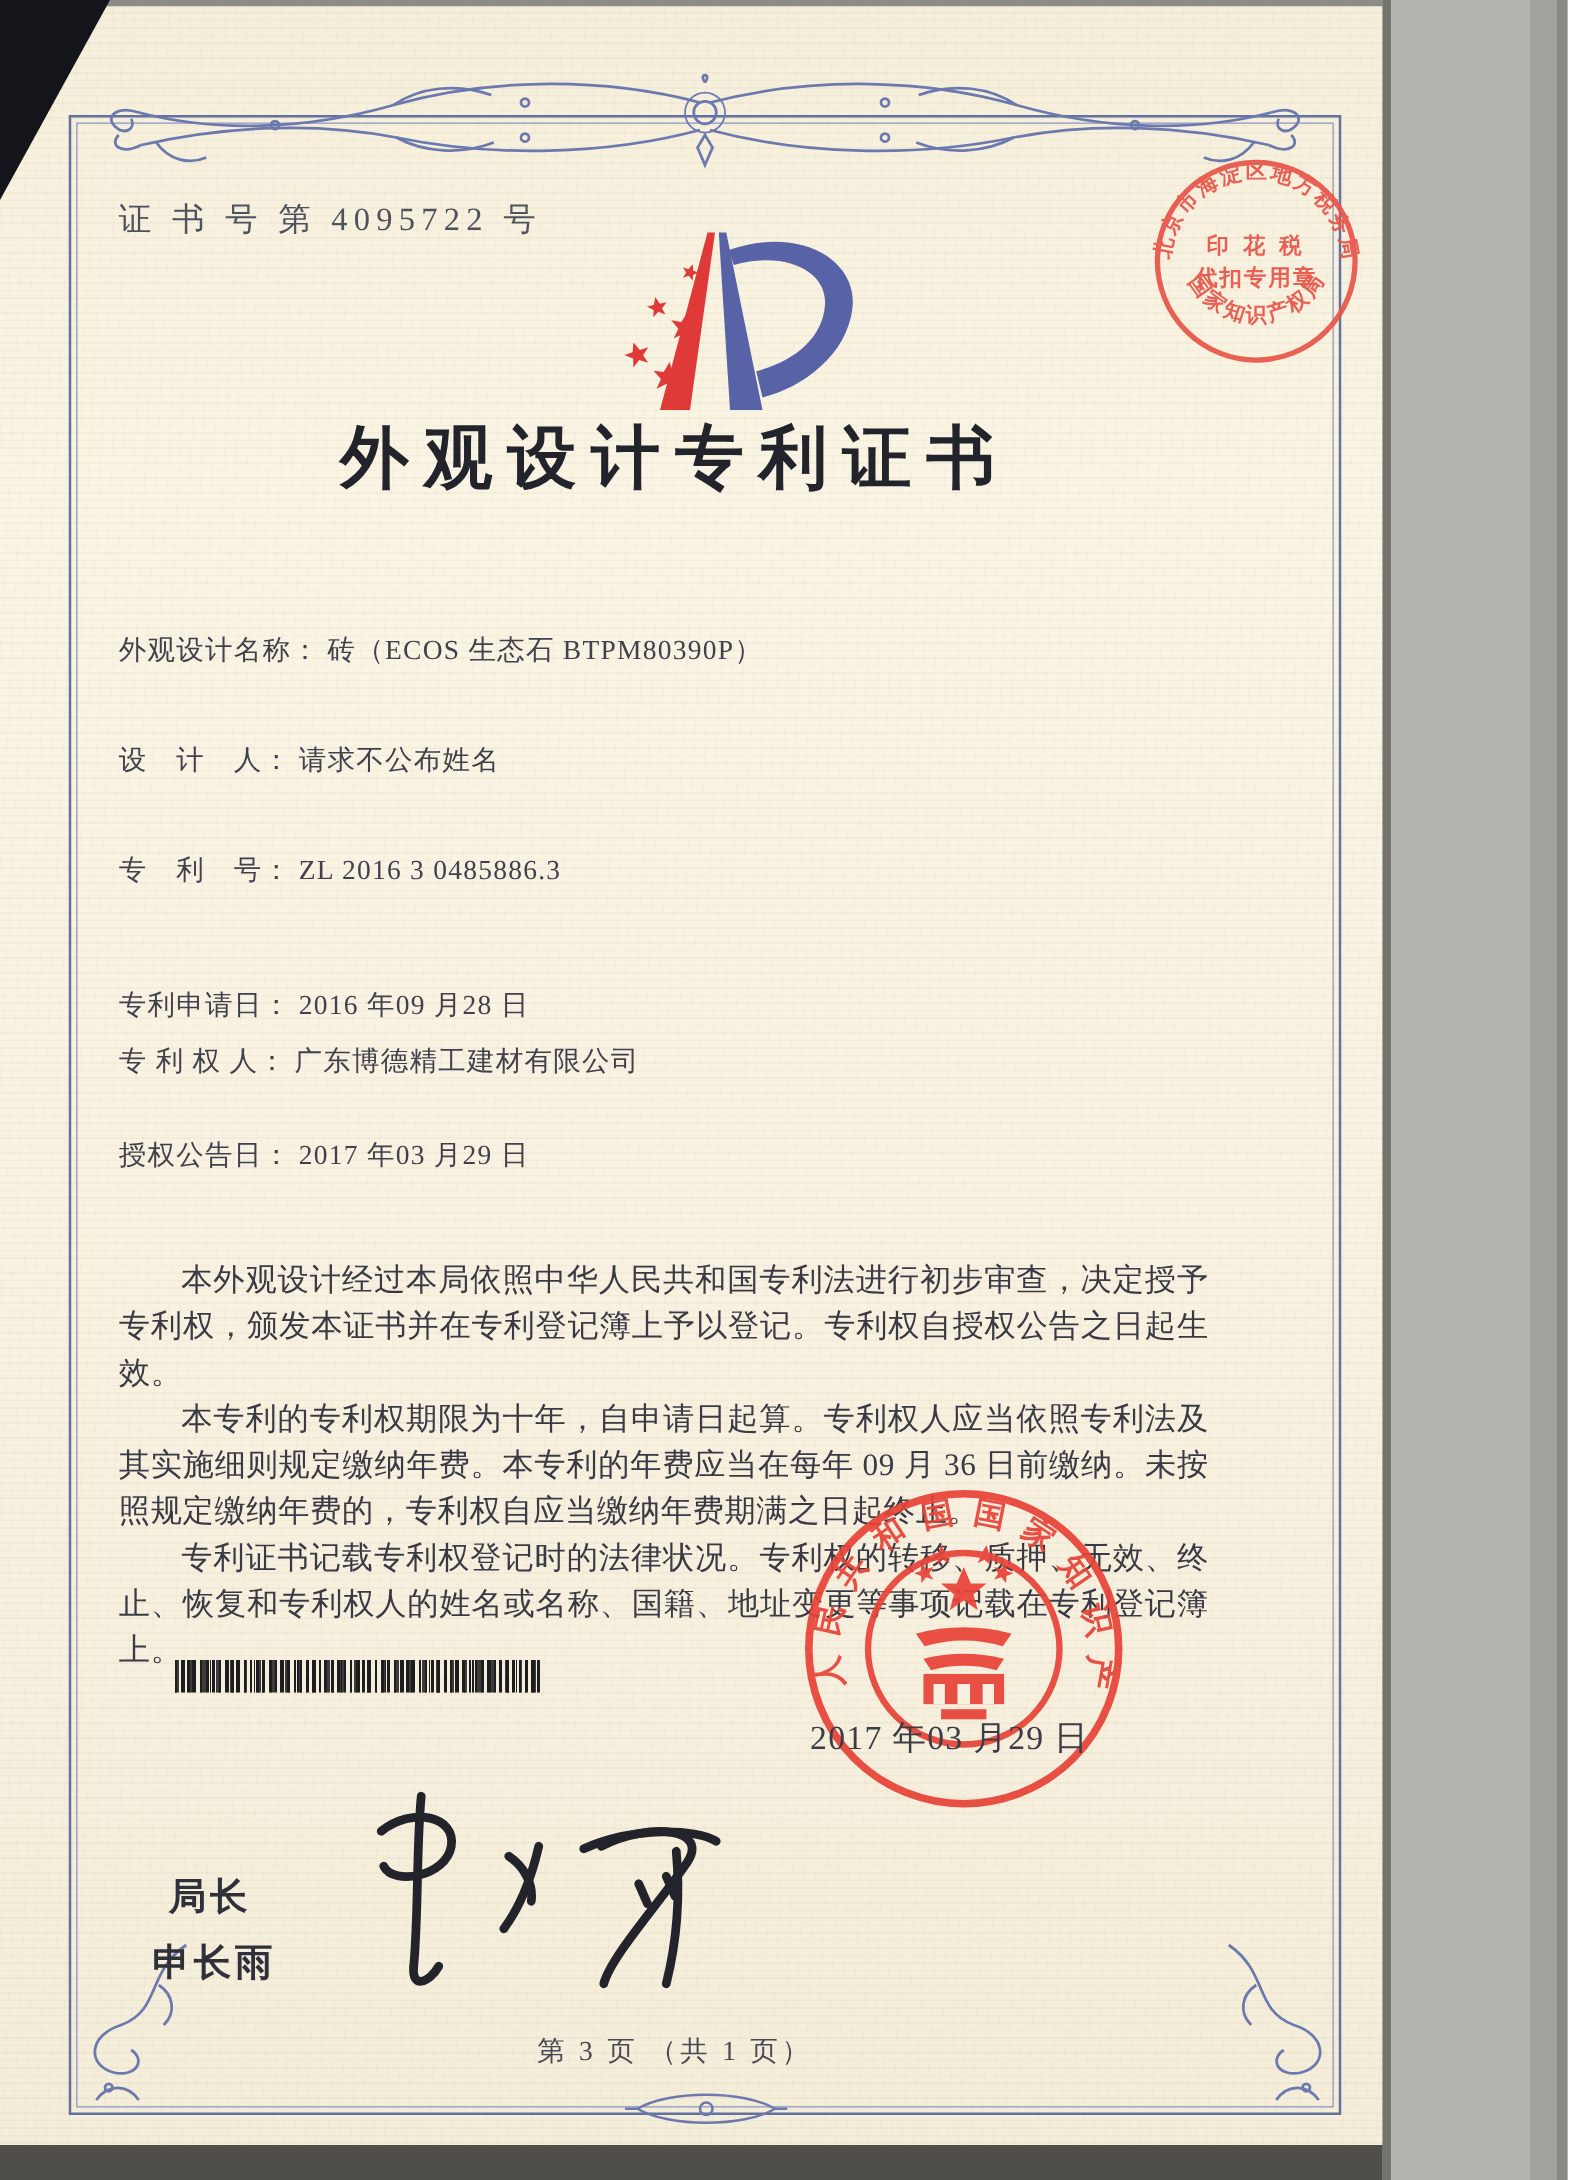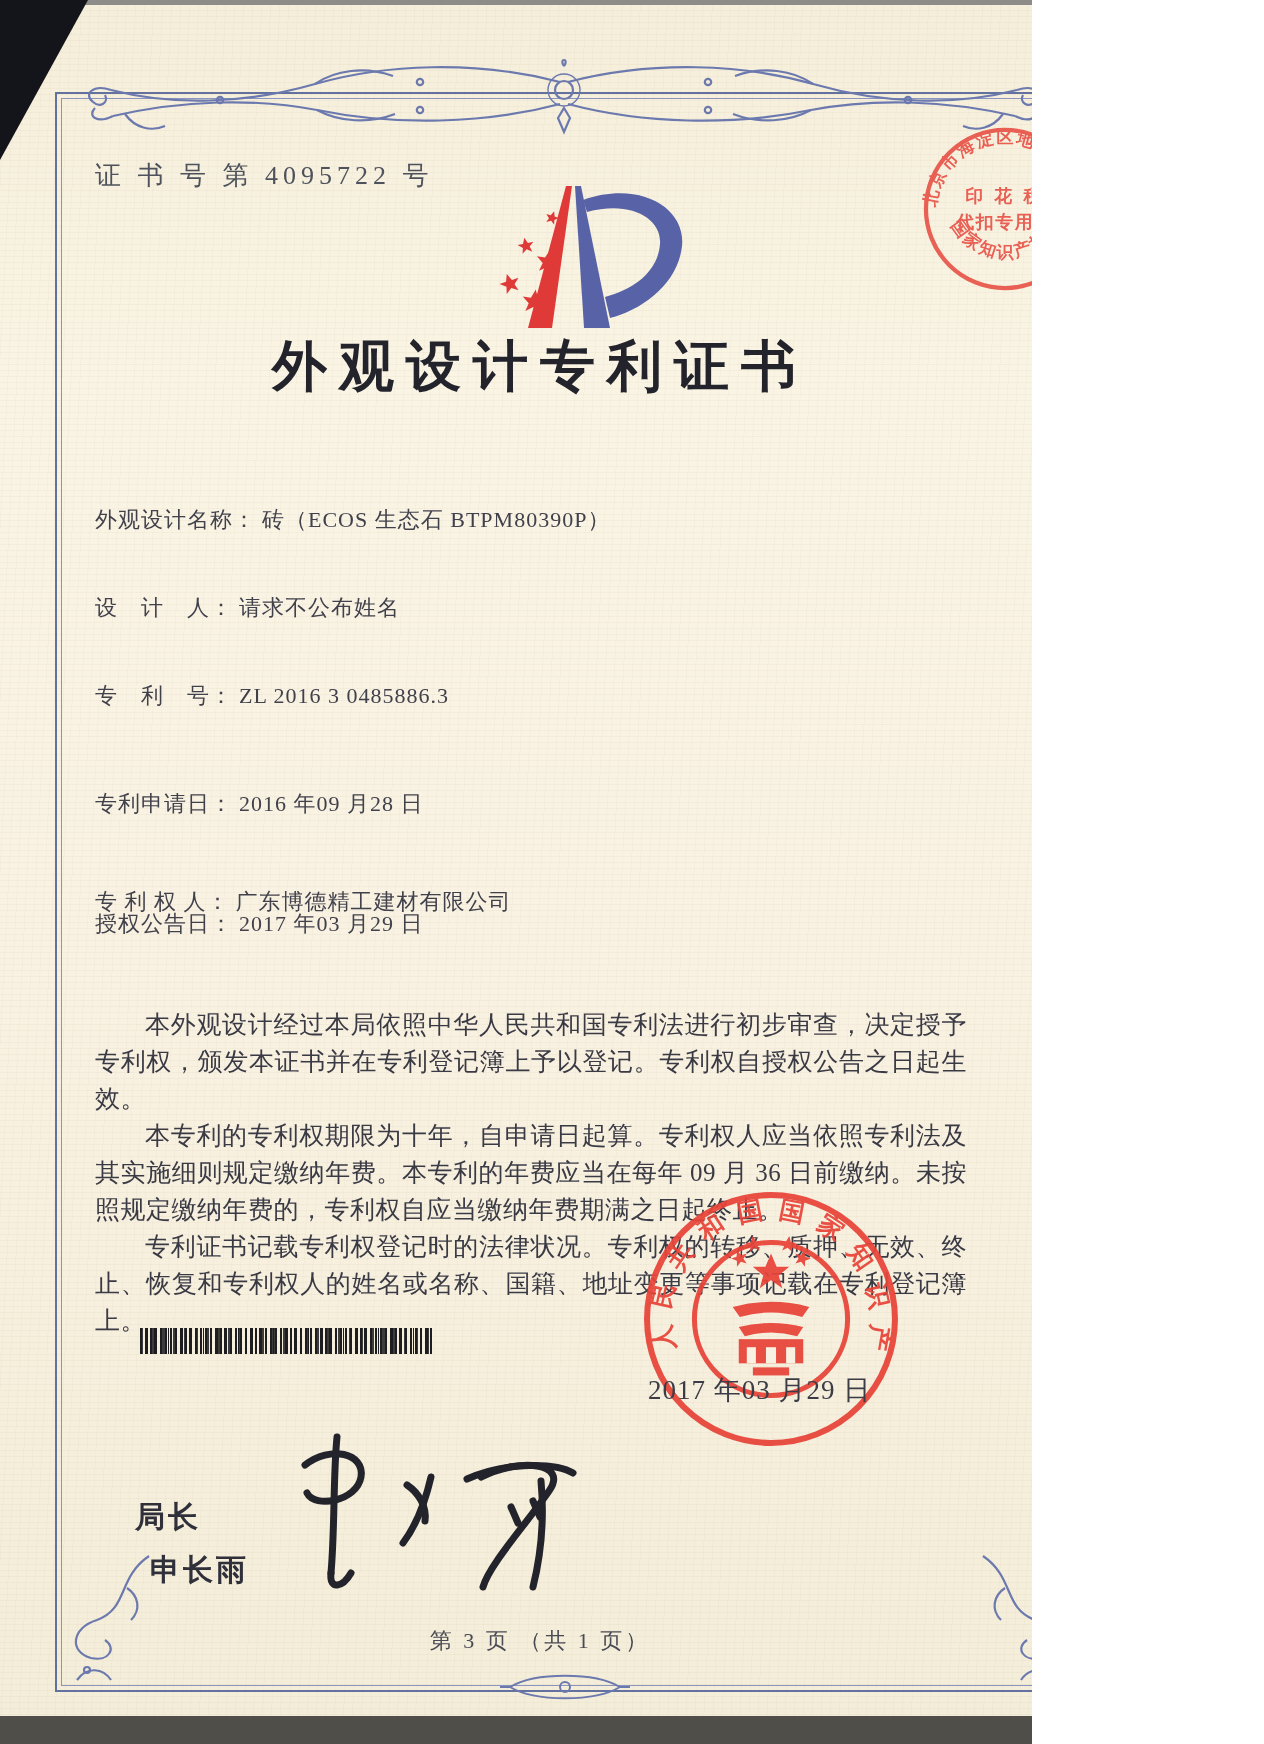--- a/index.html
+++ b/index.html
@@ -1,18 +1,18 @@
 <!DOCTYPE html>
 <html><head>
 <meta charset="utf-8">
 <style>
   * { margin:0; padding:0; box-sizing:border-box; }
   html,body { width:1264px; height:1744px; }
   body { font-family:"Liberation Serif","DejaVu Serif",serif; }
-  #page { position:relative; width:1032px; height:1744px; background:#86efac; overflow:hidden; }
+  #page { position:relative; width:1254px; height:1744px; background:#86efac; overflow:hidden; }
 
   
   #paper { position:absolute; left:0; top:4px; width:1106px; height:1712px;
     background:linear-gradient(180deg,#f5eeda 0%,#faf4e4 22%,#f9f2e2 55%,#f4edd9 100%); }
   #paper::before { content:''; position:absolute; inset:0;
     background:
       repeating-linear-gradient(to bottom, rgba(150,135,100,.06) 0 1px, transparent 1px 6px),
       repeating-linear-gradient(93deg, rgba(150,135,100,.04) 0 1px, transparent 1px 9px);
     pointer-events:none; }
 
@@ -50,21 +50,21 @@
     text-indent:2em; letter-spacing:.5px; }
 
   .barcode { position:absolute; left:140px; top:1328px; width:292px; height:26px; z-index:4;
     background-image:
       repeating-linear-gradient(90deg,#1d1d20 0 2px,transparent 2px 5px),
       repeating-linear-gradient(90deg,#1d1d20 0 1px,transparent 1px 7px),
       repeating-linear-gradient(90deg,rgba(29,29,32,.85) 0 3px,transparent 3px 11px); }
 
   .signer-title { position:absolute; left:135px; top:1497px; z-index:4; font-size:30px; color:#30303a;
     font-family:"Liberation Sans","DejaVu Sans",sans-serif; font-weight:700; letter-spacing:3px; }
-  .signer-name  { position:absolute; left:150px; top:1550px; z-index:4; font-size:30px; color:#30303a;
+  .signer-name  { position:absolute; left:122px; top:1550px; z-index:4; font-size:30px; color:#30303a;
     font-family:Liberation Sans, sans-serif; font-weight:700; letter-spacing:3px; }
 
   .signature { position:absolute; left:285px; top:1415px; width:310px; height:185px; z-index:5; }
 
   .seal-office { position:absolute; left:640px; top:1188px; width:262px; height:262px; z-index:5; opacity:.93; }
   .seal-date { position:absolute; left:648px; top:1372px; z-index:6; font-size:27px; color:#3c3c46; letter-spacing:1px; white-space:nowrap; }
 
   .footer { position:absolute; left:0; top:1626px; width:1080px; text-align:center; z-index:4;
     font-size:22px; color:#4a4a54; letter-spacing:3px; }
 </style>
@@ -169,21 +169,21 @@
   </div>
   <div class="field" style="top:593px;">
     <span class="label">设　计　人：</span><span class="value">请求不公布姓名</span>
   </div>
   <div class="field" style="top:681px;">
     <span class="label">专　利　号：</span><span class="value">ZL 2016 3 0485886.3</span>
   </div>
   <div class="field" style="top:789px;">
     <span class="label">专利申请日：</span><span class="value">2016 年09 月28 日</span>
   </div>
-  <div class="field" style="top:887px;text-align:right;">
+  <div class="field" style="top:834px;text-align:right;">
     <span class="label">专 利 权 人：</span><span class="value">广东博德精工建材有限公司</span>
   </div>
   <div class="field" style="top:909px;text-align:right;">
     <span class="label">授权公告日：</span><span class="value">2017 年03 月29 日</span>
   </div>
 
   <div class="paras">
     <p>本外观设计经过本局依照中华人民共和国专利法进行初步审查，决定授予专利权，颁发本证书并在专利登记簿上予以登记。专利权自授权公告之日起生效。</p>
     <p>本专利的专利权期限为十年，自申请日起算。专利权人应当依照专利法及其实施细则规定缴纳年费。本专利的年费应当在每年 09 月 36 日前缴纳。未按照规定缴纳年费的，专利权自应当缴纳年费期满之日起终止。</p>
     <p>专利证书记载专利权登记时的法律状况。专利权的转移、质押、无效、终止、恢复和专利权人的姓名或名称、国籍、地址变更等事项记载在专利登记簿上。</p>

